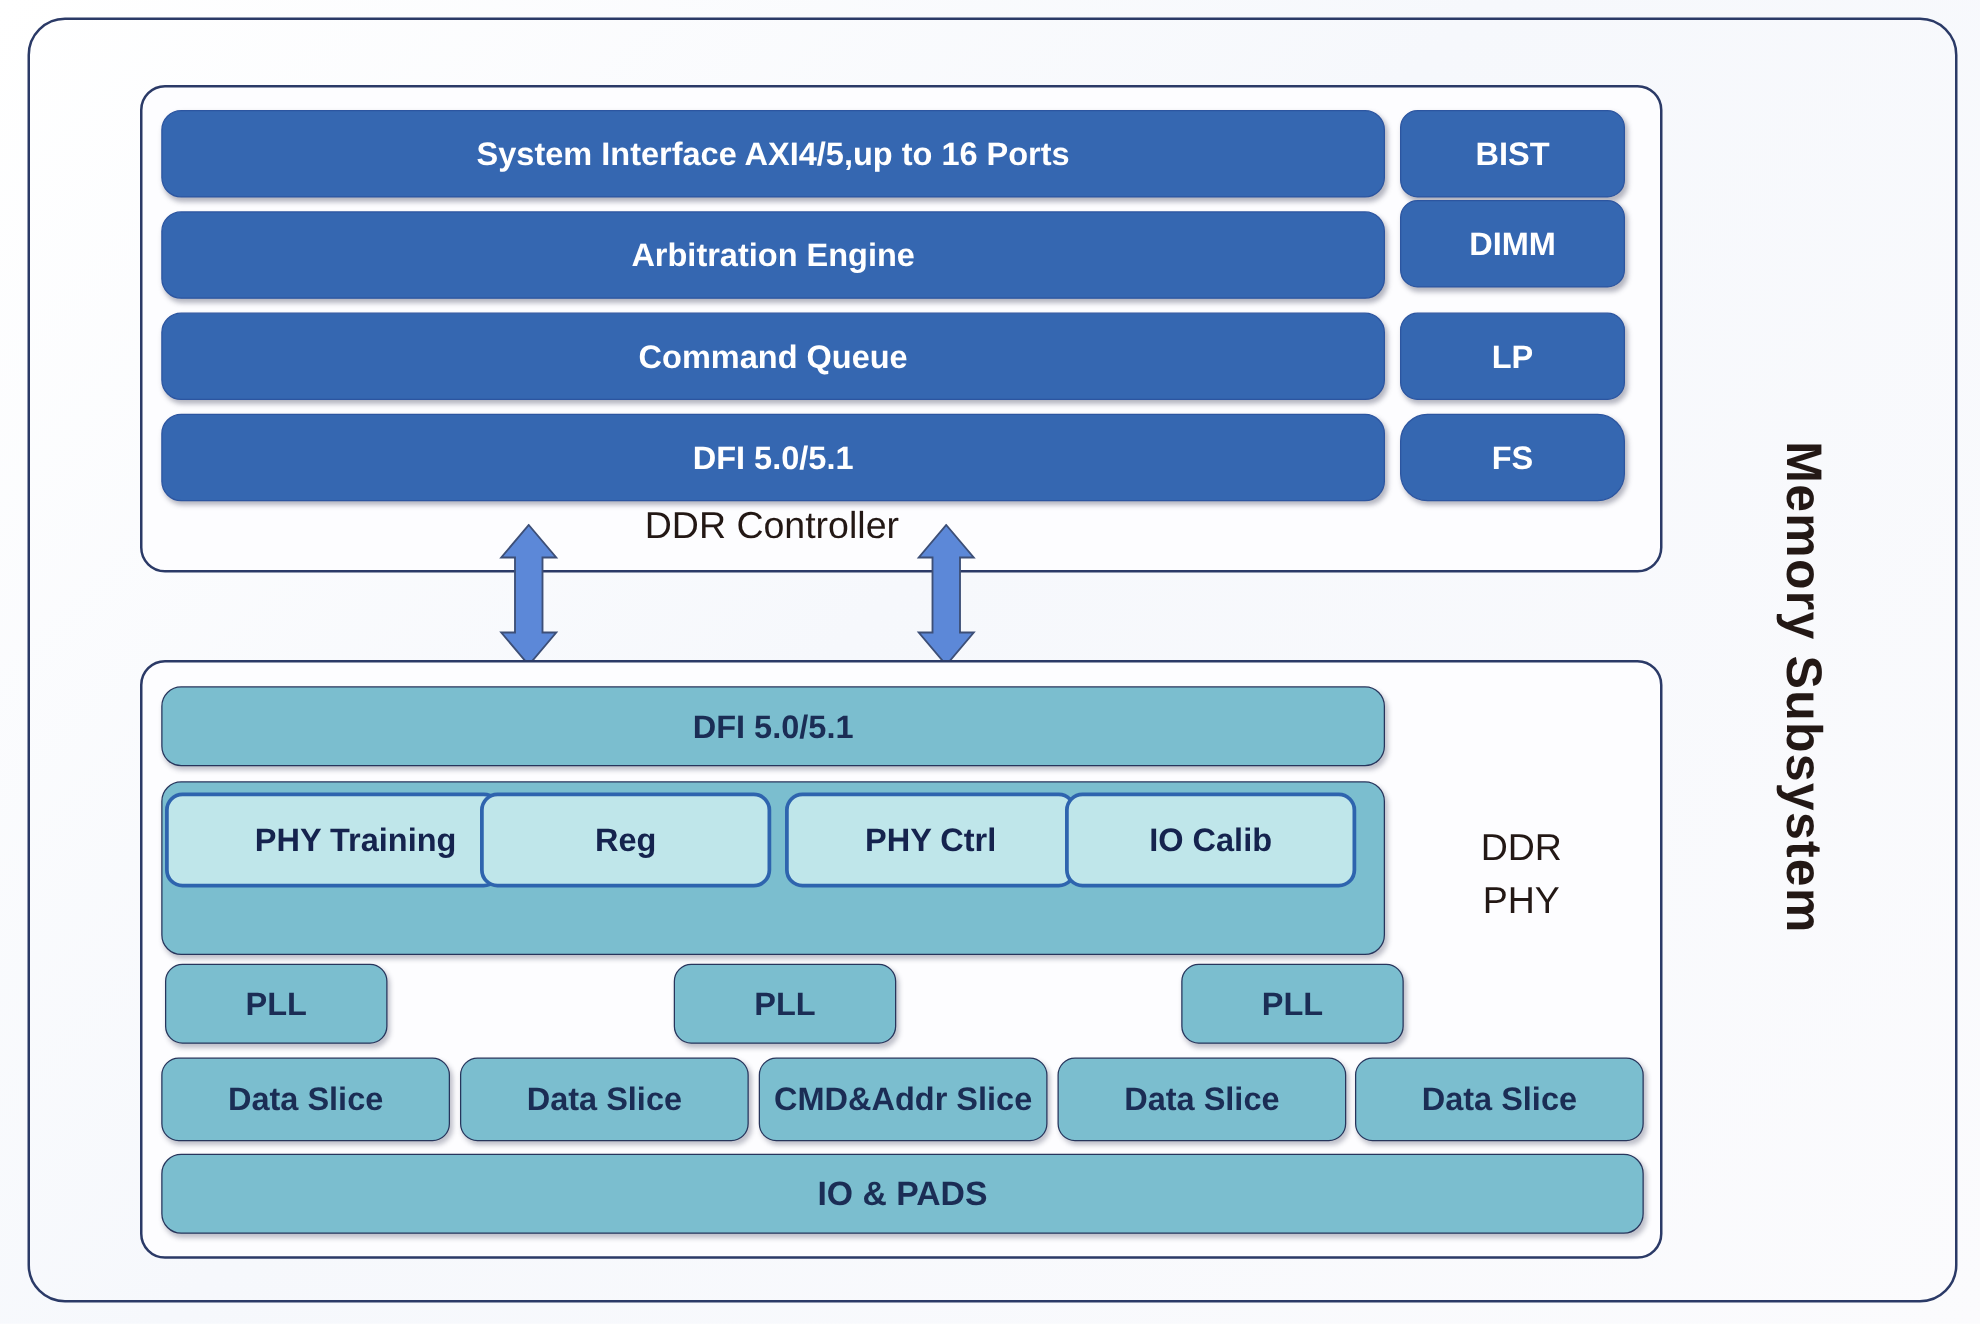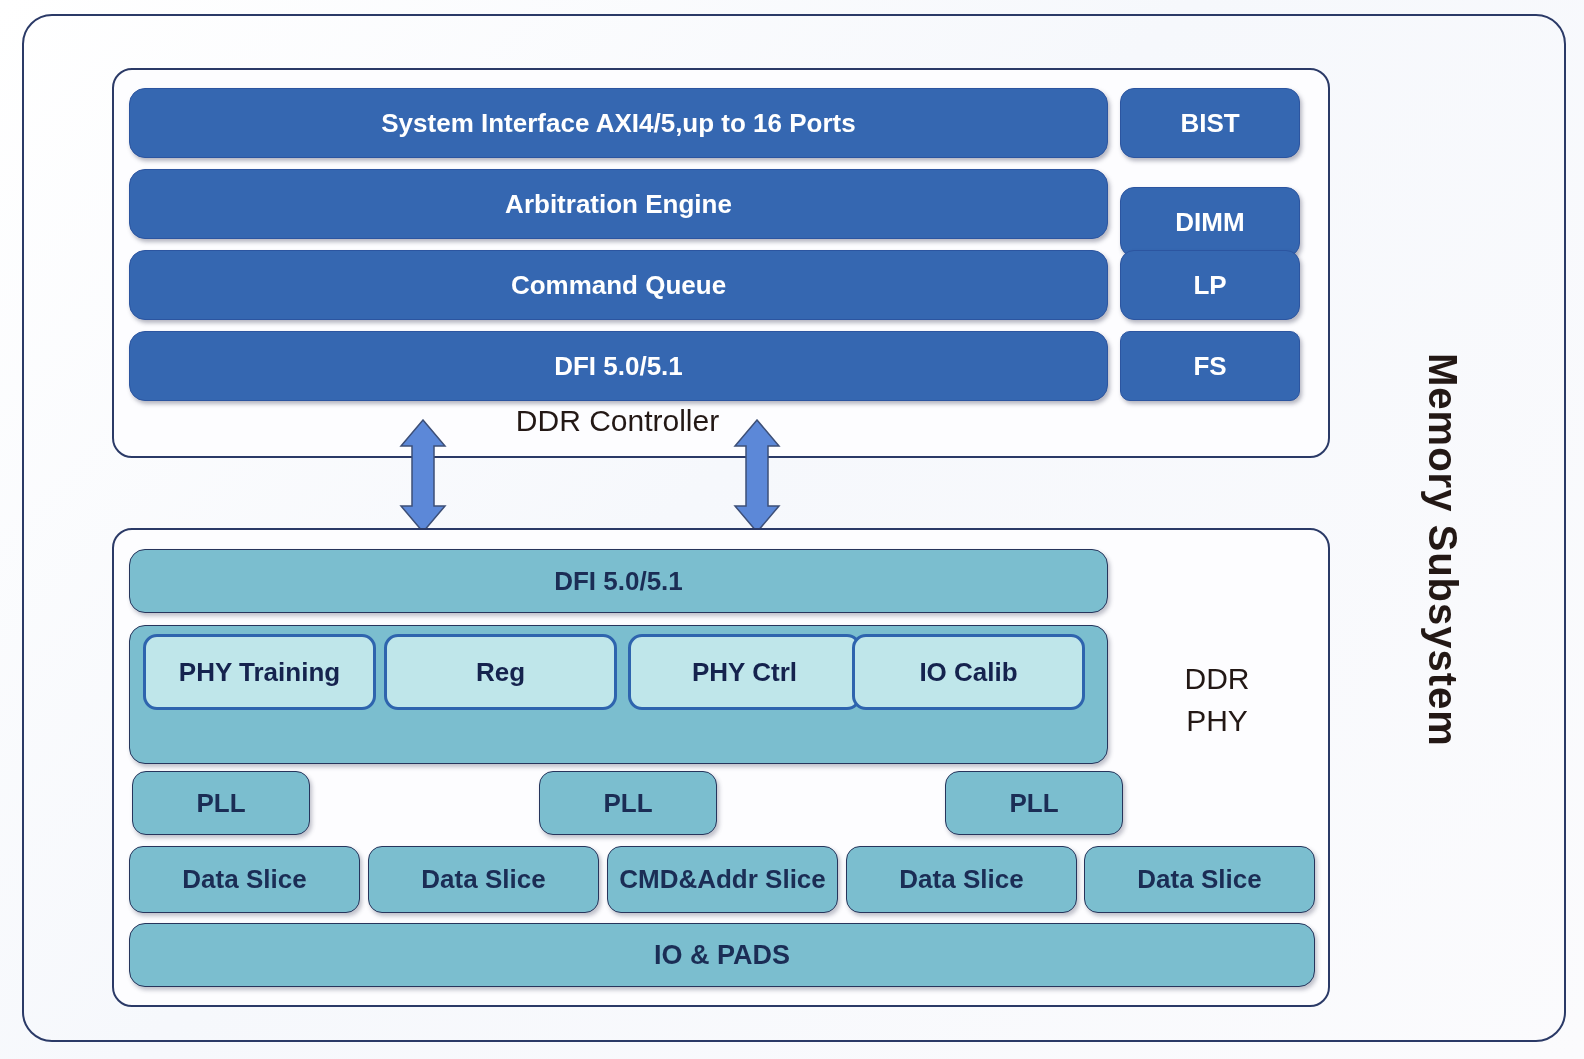--- a/index.html
+++ b/index.html
@@ -53,43 +53,43 @@
 
 <div class="canvas">
 
   <div class="outer-frame"></div>
 
   <div class="group controller-group">
     <div class="blue-bar" style="left:15px;top:18px;width:977px;height:68px;">System Interface AXI4/5,up to 16 Ports</div>
     <div class="blue-bar" style="left:1006px;top:18px;width:178px;height:68px;border-radius:14px;">BIST</div>
 
     <div class="blue-bar" style="left:15px;top:99px;width:977px;height:68px;text-align:center;">Arbitration Engine</div>
-    <div class="blue-bar" style="left:1006px;top:117px;width:178px;height:68px;border-radius:14px;text-align:center;">DIMM</div>
+    <div class="blue-bar" style="left:1006px;top:90px;width:178px;height:68px;border-radius:14px;text-align:center;">DIMM</div>
 
     <div class="blue-bar" style="left:15px;top:180px;width:977px;height:68px;">Command Queue</div>
     <div class="blue-bar" style="left:1006px;top:180px;width:178px;height:68px;border-radius:14px;">LP</div>
 
     <div class="blue-bar" style="left:15px;top:261px;width:977px;height:68px;">DFI 5.0/5.1</div>
-    <div class="blue-bar" style="left:1006px;top:261px;width:178px;height:68px;border-radius:10px;">FS</div>
+    <div class="blue-bar" style="left:1006px;top:261px;width:178px;height:68px;border-radius:22px;">FS</div>
 
     <div class="black-label" style="left:15px;top:334px;width:977px;font-size:30px;">DDR Controller</div>
   </div>
 
   <svg class="arrow" style="left:399px;top:419px;" viewBox="0 0 48 114">
     <polygon points="24,1 46,27 35,27 35,87 46,87 24,113 2,87 13,87 13,27 2,27" fill="#5c88d8" stroke="#3d4f77" stroke-width="1.5"></polygon>
   </svg>
   <svg class="arrow" style="left:733px;top:419px;" viewBox="0 0 48 114">
     <polygon points="24,1 46,27 35,27 35,87 46,87 24,113 2,87 13,87 13,27 2,27" fill="#5c88d8" stroke="#3d4f77" stroke-width="1.5"></polygon>
   </svg>
 
   <div class="group phy-group">
     <div class="teal-bar" style="left:15px;top:19px;width:977px;height:62px;">DFI 5.0/5.1</div>
 
     <div class="teal-bar" style="left:15px;top:95px;width:977px;height:137px;">
-      <div class="light-box" style="left:13px;top:8px;width:227px;height:70px;">PHY Training</div>
+      <div class="light-box" style="left:2px;top:8px;width:227px;height:70px;padding-left:36px;">PHY Training</div>
       <div class="light-box" style="left:254px;top:8px;width:227px;height:70px;">Reg</div>
       <div class="light-box" style="left:498px;top:8px;width:227px;height:70px;">PHY Ctrl</div>
       <div class="light-box" style="left:722px;top:8px;width:227px;height:70px;">IO Calib</div>
     </div>
 
     <div class="black-label" style="left:992px;top:128px;width:222px;font-size:30px;line-height:42px;">
       <div>DDR</div>
       <div>PHY</div>
     </div>
 

